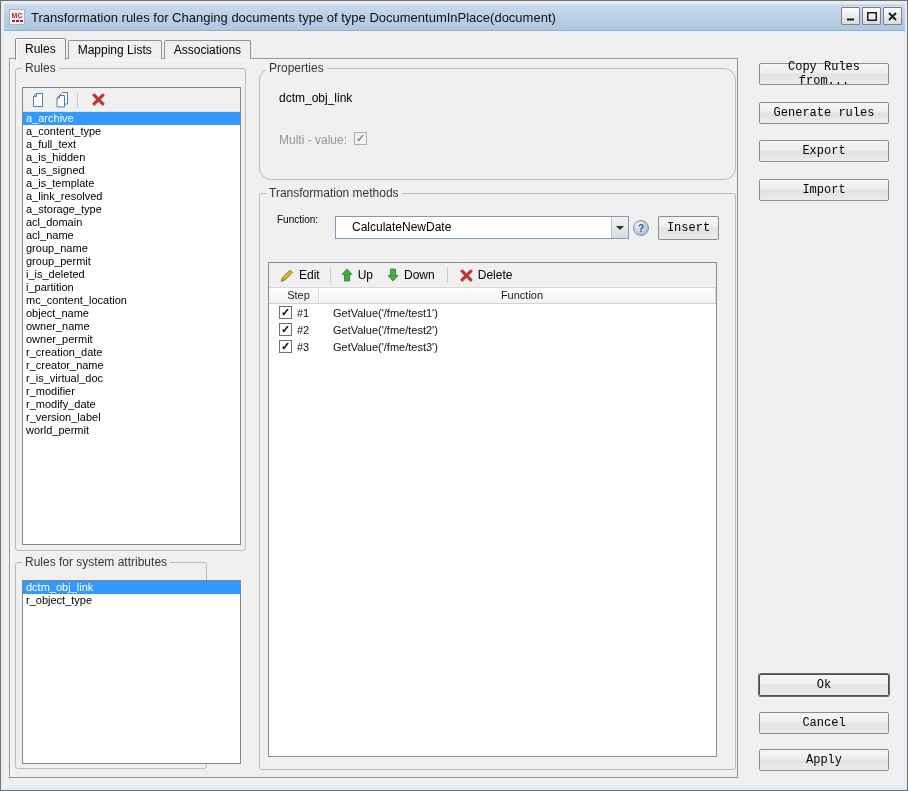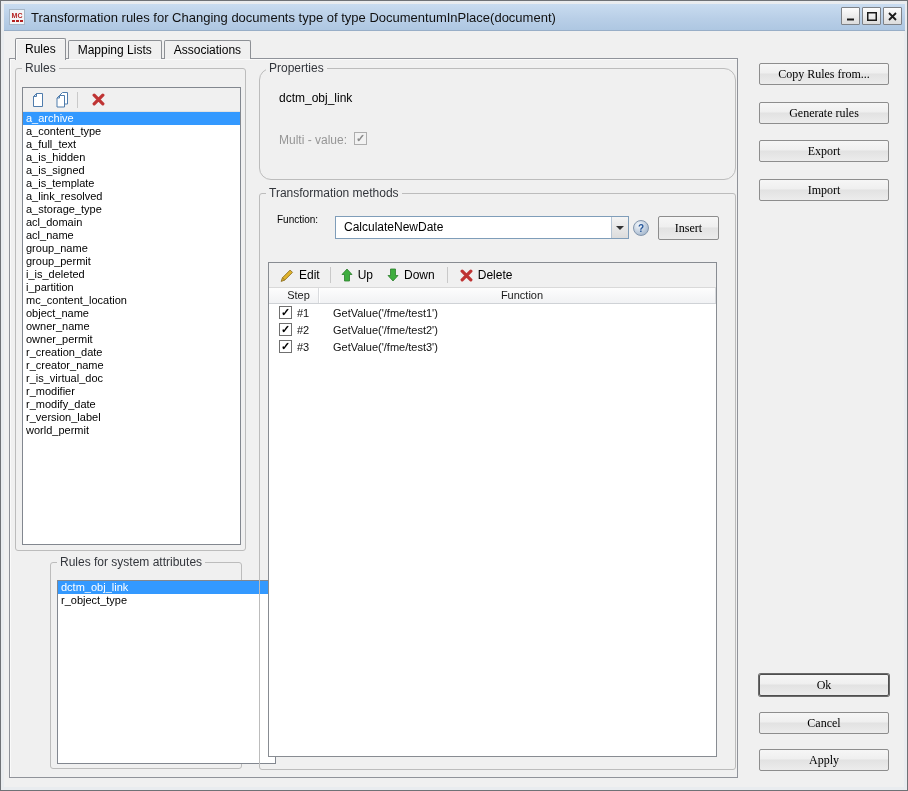--- a/index.html
+++ b/index.html
@@ -54,21 +54,21 @@
   }
 
   
   .group { position:absolute; border:1px solid #bcbcbc; border-radius:3px; z-index:2; }
   .group > .group-label {
     position:absolute; top:-8px; left:6px; background:#f0f0f0; padding:0 3px;
     font-size:12px; color:#33363c; white-space:nowrap;
   }
 
   .rules-group   { left:14px;  top:67px;  width:231px; height:483px; }
-  .system-group  { left:14px;  top:561px; width:192px; height:207px;margin-left:35px; }
+  .system-group  { left:14px;  top:561px; width:192px; height:207px; }
   .props-group   { left:258px; top:67px;  width:477px; height:112px;border-radius:12px; }
   .methods-group { left:258px; top:192px; width:477px; height:577px; }
 
   
   .listbox {
     position:absolute; background:#fff; border:1px solid #82878f; overflow:hidden;
   }
   .rules-group .listbox  { left:6px; top:18px; width:219px; height:458px; }
   .system-group .listbox { left:6px; top:17px; width:219px; height:184px; }
 
@@ -95,21 +95,21 @@
   }
   .cb.checked::after { content:"✓"; }
   .cb.disabled { background:#f2f2f2; border-color:#adadad; color:#8b8b8b; }
 
   
   .func-label { position:absolute; left:17px; top:20px; font-size:10px; color:#000; }
   .combo {
     position:absolute; left:75px; top:22px; width:294px; height:23px;
     background:#fff; border:1px solid #7f9db9; display:flex; align-items:stretch;
   }
-  .combo-text { flex:1; font-size:12px; padding:3px 8px; white-space:nowrap; overflow:hidden; }
+  .combo-text { flex:1; font-size:12px; padding:3px 16px; white-space:nowrap; overflow:hidden; }
   .combo-btn {
     width:17px; background:linear-gradient(180deg,#f4f4f4,#dcdcdc);
     border-left:1px solid #b5c4d4; display:flex; align-items:center; justify-content:center;
   }
   .help-circle {
     position:absolute; left:373px; top:26px; width:16px; height:16px; border-radius:50%;
     background:radial-gradient(circle at 35% 30%, #f3f7fb, #b9c8da 60%, #93a9c0);
     border:1px solid #8396ad; color:#27579a; font-size:10px; font-weight:bold;
     display:flex; align-items:center; justify-content:center;
   }
@@ -138,21 +138,21 @@
   .steps-body { flex:1; background:#fff; overflow:hidden; }
   .step-row { height:17px; display:flex; align-items:center; font-size:11px; color:#111; }
   .step-row .cb { margin-left:10px; flex:none; }
   .step-row .step-no { margin-left:5px; width:26px; flex:none; }
   .step-row .step-fn { margin-left:10px; white-space:nowrap; }
 
   
   .btn {
     background:linear-gradient(180deg,#f6f6f6 0%,#efefef 45%,#e2e2e2 50%,#ececec 100%);
     border:1px solid #8d8d8d; border-radius:2px;
-    font-family:Liberation Serif, serif; font-size:12px; color:#000;
+    font-family:Liberation Mono, monospace; font-size:12px; color:#000;
     display:flex; align-items:center; justify-content:center; cursor:default;
   }
   .side-btn { position:absolute; left:758px; width:130px; height:22px; }
   .btn.default { border:1px solid #4f4f4f; box-shadow:0 0 0 1px #6a6a6a; }
 
   svg { display:block; }
 </style>
 </head>
 <body>
 

